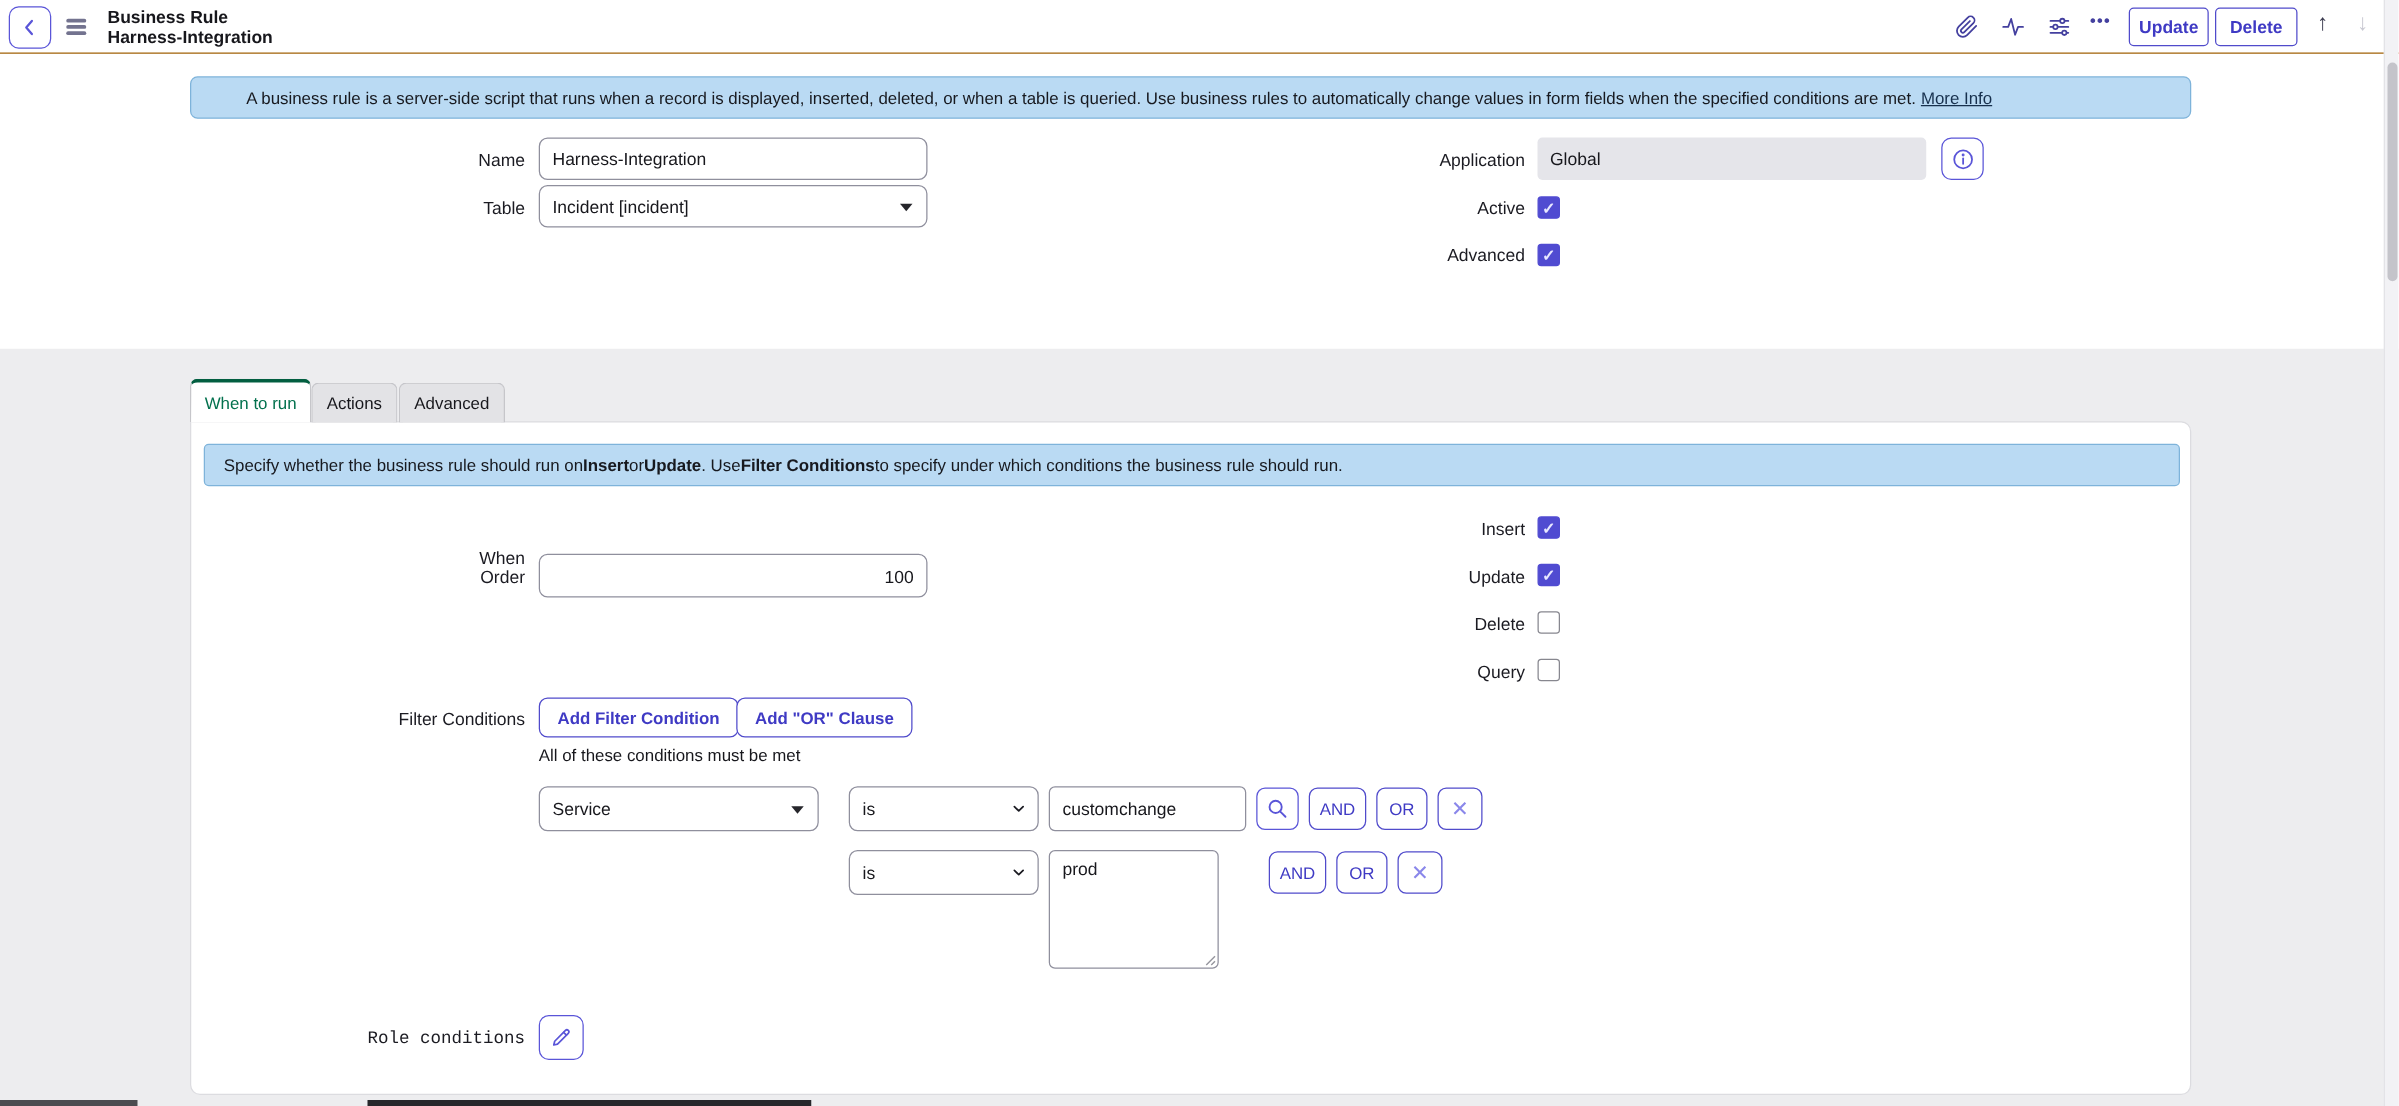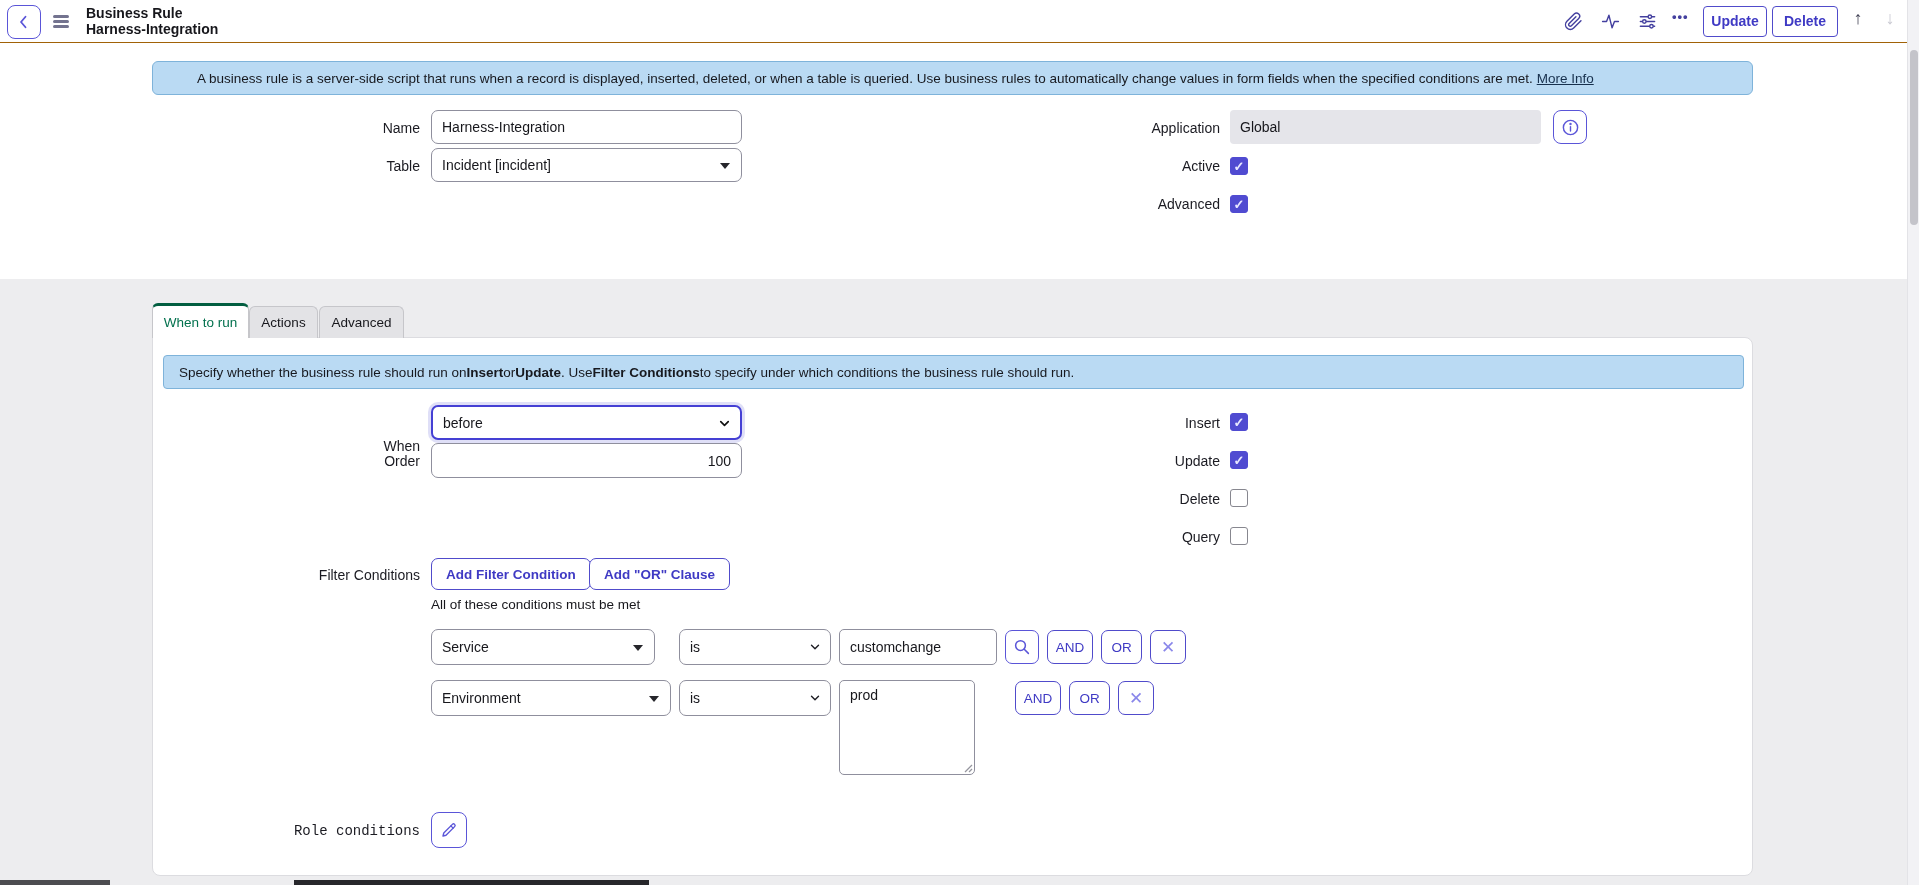--- a/index.html
+++ b/index.html
@@ -186,28 +186,20 @@
     <span>Specify whether the business rule should run on </span>
       <b>Insert</b>
       <span> or </span>
       <b>Update</b>
       <span>. Use </span>
       <b>Filter Conditions</b>
       <span> to specify under which conditions the business rule should run.</span>
   </div>
 
   <div class="lbl lft" style="top:437px; z-index:3;">When</div>
-  <div class="sel focus-sel" style="left:431px; top:405px; width:311px; height:35px; z-index:3;">
-    <span>before</span>
-    <span class="caret-chev">
-      <svg width="15" height="15" viewBox="0 0 20 20" fill="none" stroke="#111" stroke-width="2.2" stroke-linecap="round" stroke-linejoin="round">
-          <polyline points="5 7.5 10 12.5 15 7.5"></polyline>
-        </svg>
-    </span>
-  </div>
 
   <div class="lbl lft" style="top:452px; z-index:3;">Order</div>
   <input class="tx-input" style="left: 431px; top: 443px; width: 311px; height: 35px; text-align: right; z-index: 3;" value="100">
 
   <div class="lbl rgt" style="top:414px; z-index:3;">Insert</div>
   <div class="checkbox checked" style="left:1230px; top:413px; z-index:3;">
       <span>✓</span>
     </div>
 
   <div class="lbl rgt" style="top:452px; z-index:3;">Update</div>
@@ -249,24 +241,20 @@
       <svg width="18" height="18" viewBox="0 0 24 24" fill="none" stroke="#5a55d8" stroke-width="2" stroke-linecap="round">
           <circle cx="10" cy="10" r="6.5"></circle>
           <line x1="15" y1="15" x2="20.5" y2="20.5"></line>
         </svg>
     </span>
   </div>
   <div class="cond-btn" style="left:1047px; top:630px; width:46px; z-index:3;">AND</div>
   <div class="cond-btn" style="left:1101px; top:630px; width:41px; z-index:3;">OR</div>
   <div class="cond-btn x-btn" style="left:1150px; top:630px; width:36px; z-index:3;">✕</div>
 
-  <div class="sel" style="left:431px; top:680px; width:240px; height:36px; z-index:3;">
-    <span>Environment</span>
-    <span class="caret-solid"></span>
-  </div>
   <div class="sel" style="left:679px; top:680px; width:152px; height:36px; z-index:3;">
     <span>is</span>
     <span class="caret-chev">
       <svg width="14" height="14" viewBox="0 0 20 20" fill="none" stroke="#1b1b22" stroke-width="2" stroke-linecap="round" stroke-linejoin="round">
           <polyline points="5 7.5 10 12.5 15 7.5"></polyline>
         </svg>
     </span>
   </div>
   <textarea class="cond-area" style="left: 839px; top: 680px; width: 136px; height: 95px; z-index: 3;">prod</textarea>
   <span style="position:absolute; left:963px; top:763px; z-index:4;">

